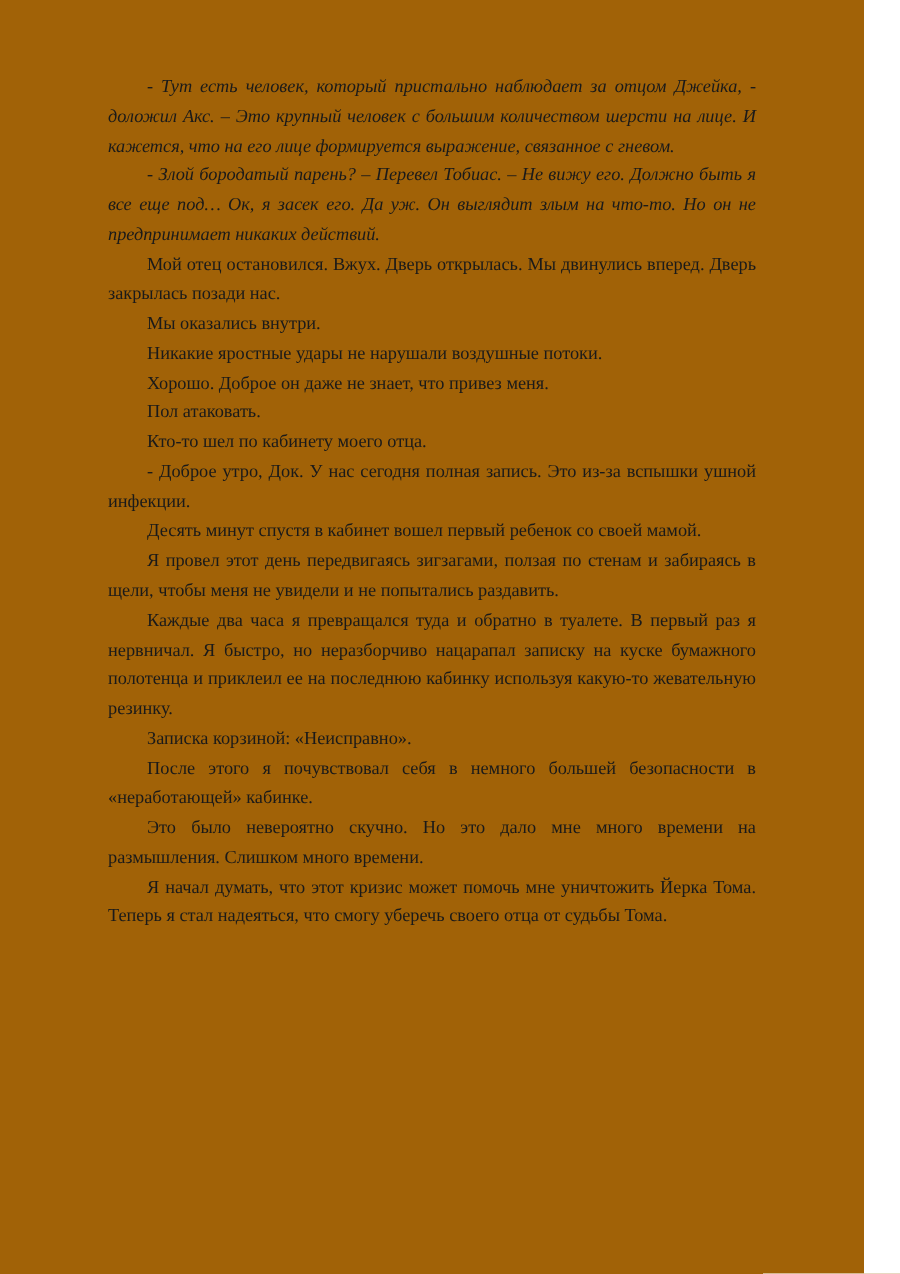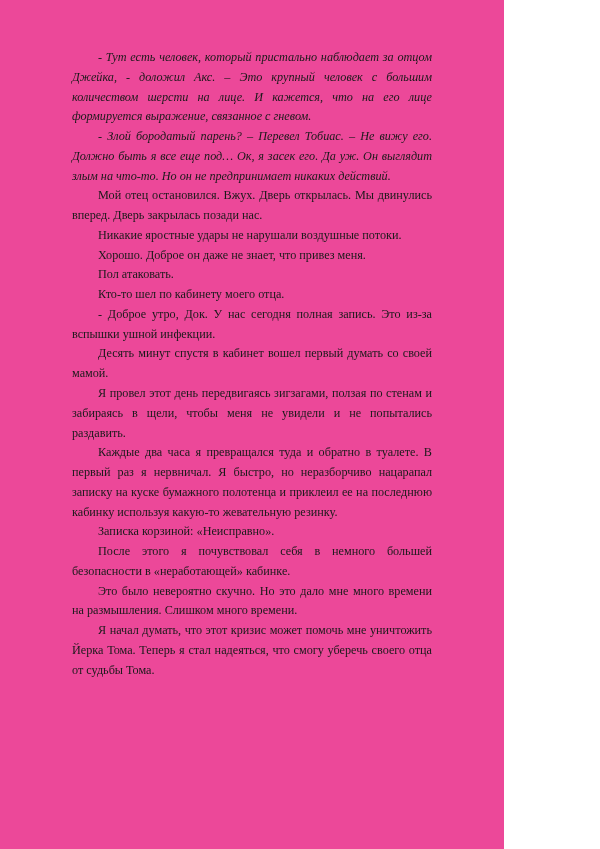--- a/index.html
+++ b/index.html
@@ -9,24 +9,24 @@
   }
   body {
     width: 600px;
     height: 849px;
     font-family: "Liberation Serif", serif;
     color: #1a1a1a;
     overflow: hidden;
   }
   .page {
     box-sizing: border-box;
-    width: 504px;
+    width: 576px;
     height: 849px;
     padding: 48px 72px 40px 72px;
-    background: #ec4899;
+    background: #a16207;
   }
   .body-text {
     font-size: 12.2px;
     line-height: 1.62;
     text-align: justify;
     text-justify: inter-word;
   }
   p {
     margin: 0;
     text-indent: 26px;
@@ -36,26 +36,27 @@
   }
 </style>
 </head>
 <body>
 
 <div class="page">
   <div class="body-text">
     <p class="italic">- Тут есть человек, который пристально наблюдает за отцом Джейка, - доложил Акс. – Это крупный человек с большим количеством шерсти на лице. И кажется, что на его лице формируется выражение, связанное с гневом.</p>
     <p class="italic">- Злой бородатый парень? – Перевел Тобиас. – Не вижу его. Должно быть я все еще под… Ок, я засек его. Да уж. Он выглядит злым на что-то. Но он не предпринимает никаких действий.</p>
     <p>Мой отец остановился. Вжух. Дверь открылась. Мы двинулись вперед. Дверь закрылась позади нас.</p>
+    <p>Мы оказались внутри.</p>
     <p>Никакие яростные удары не нарушали воздушные потоки.</p>
     <p>Хорошо. Доброе он даже не знает, что привез меня.</p>
     <p>Пол атаковать.</p>
     <p>Кто-то шел по кабинету моего отца.</p>
     <p>- Доброе утро, Док. У нас сегодня полная запись. Это из-за вспышки ушной инфекции.</p>
-    <p>Десять минут спустя в кабинет вошел первый думать со своей мамой.</p>
+    <p>Десять минут спустя в кабинет вошел первый ребенок со своей мамой.</p>
     <p>Я провел этот день передвигаясь зигзагами, ползая по стенам и забираясь в щели, чтобы меня не увидели и не попытались раздавить.</p>
     <p>Каждые два часа я превращался туда и обратно в туалете. В первый раз я нервничал. Я быстро, но неразборчиво нацарапал записку на куске бумажного полотенца и приклеил ее на последнюю кабинку используя какую-то жевательную резинку.</p>
     <p>Записка корзиной: «Неисправно».</p>
     <p>После этого я почувствовал себя в немного большей безопасности в «неработающей» кабинке.</p>
     <p>Это было невероятно скучно. Но это дало мне много времени на размышления. Слишком много времени.</p>
     <p>Я начал думать, что этот кризис может помочь мне уничтожить Йерка Тома. Теперь я стал надеяться, что смогу уберечь своего отца от судьбы Тома.</p>
   </div>
 </div>
 
 </body></html>

